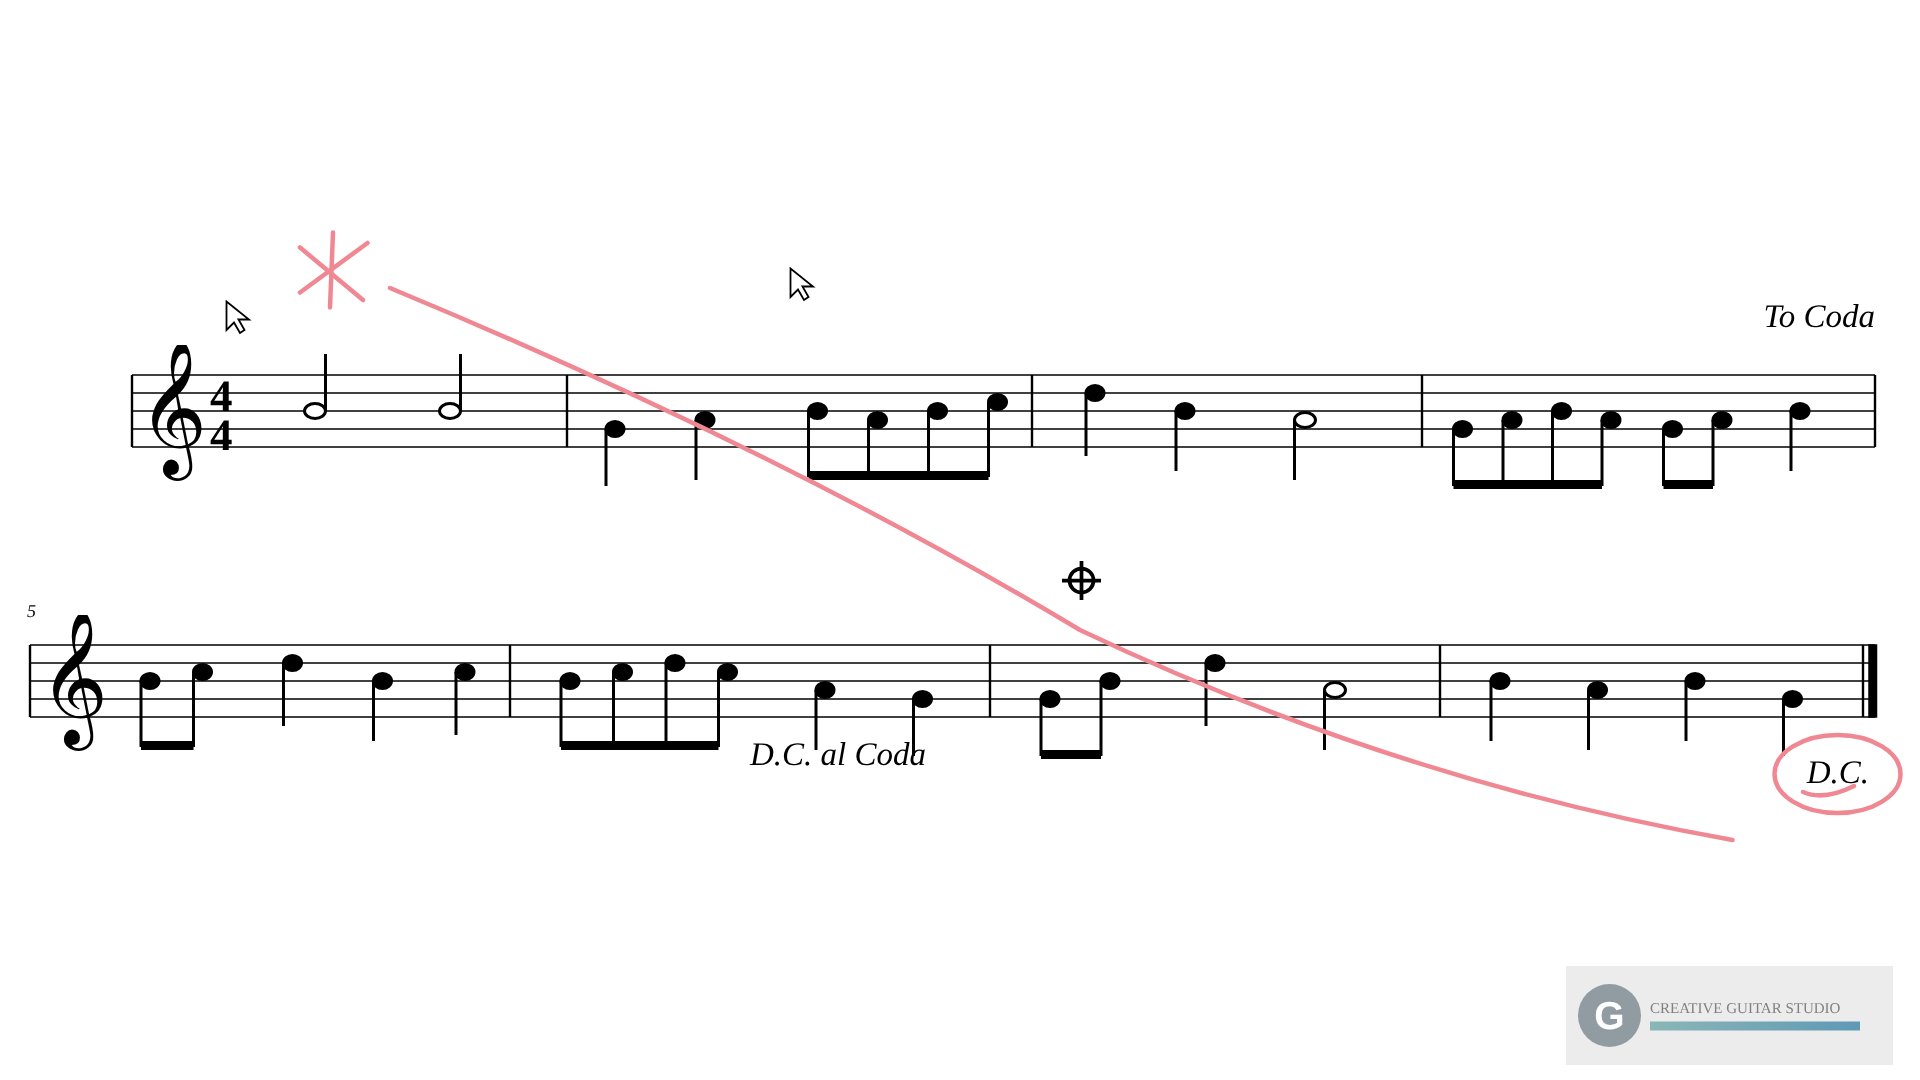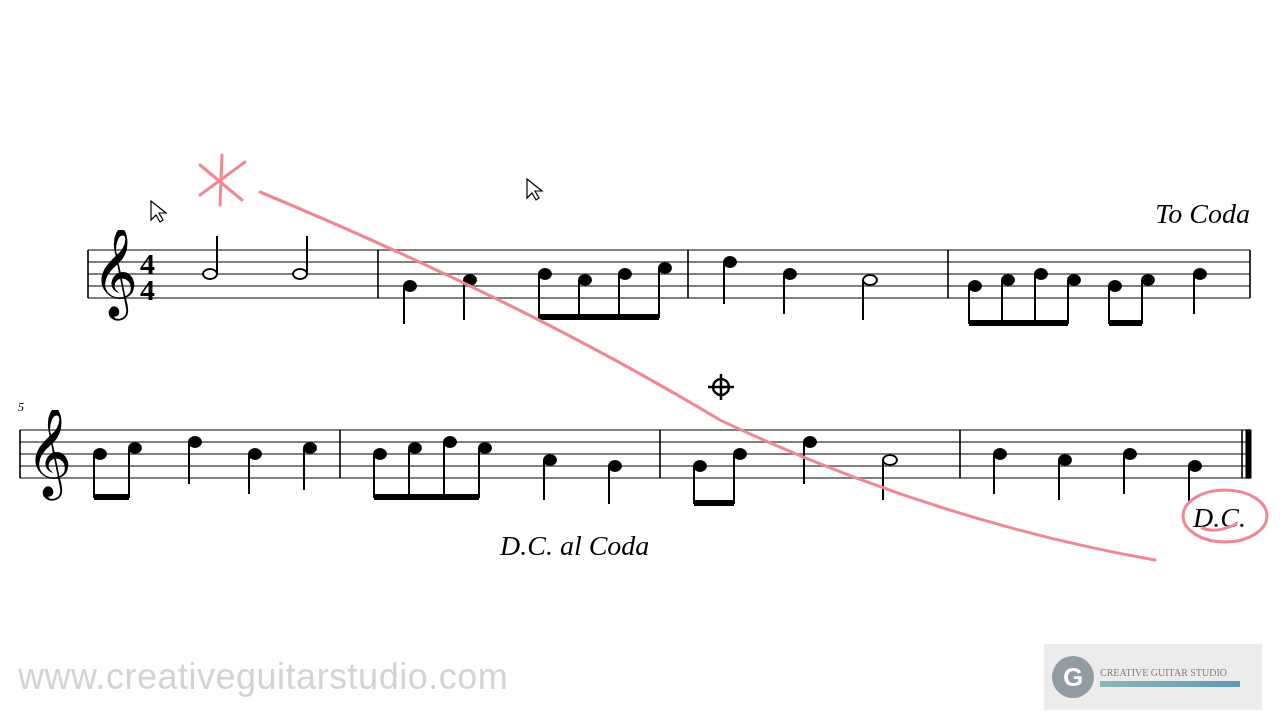--- a/index.html
+++ b/index.html
@@ -1,17 +1,17 @@
 <!DOCTYPE html>
 <html><head>
 <meta charset="utf-8">
 <style>
   html,body{margin:0;padding:0;width:1280px;height:720px;background:#fff;font-family:Georgia,serif;overflow:hidden;}
   .canvas{position:relative;width:1280px;height:720px;}
-  .text-label{position:absolute;font-style:italic;color:#000;font-size:28px;}
+  .text-label{position:absolute;font-style:italic;color:#000;font-size:22px;}
   .watermark{position:absolute;left:18px;bottom:22px;font-size:36px;color:rgba(128,128,128,0.35);font-family:Verdana,Arial,sans-serif;letter-spacing:0.5px;text-shadow:0 0 2px rgba(255,255,255,0.6);}
   .cursor{position:absolute;font-size:24px;color:#000;}
   .logo{position:absolute;right:18px;bottom:10px;width:218px;height:66px;background:#e9e9e9;display:flex;align-items:center;gap:6px;padding:4px 8px;box-sizing:border-box;opacity:0.85}
   .logo-circle{width:42px;height:42px;border-radius:50%;background:#7e8b92;color:#fff;display:flex;align-items:center;justify-content:center;font-size:26px;font-weight:bold;font-family:Verdana,Arial,sans-serif}
   .logo-text{font-size:10px;line-height:11px;color:#6b6b6b;font-family:Liberation Serif, serif;}
   .measure-number{position:absolute;font-style:italic;font-family:Georgia,serif;font-size:12px;color:#000;}
 </style>
 </head>
 <body>
 <div class="canvas">
@@ -167,21 +167,21 @@
   </g>
 </svg>
 
 <svg width="30" height="30" style="position:absolute;left:706px;top:372px;">
   <circle cx="15" cy="15" r="8" fill="none" stroke="#000" stroke-width="2.5"></circle>
   <line x1="15" y1="2" x2="15" y2="28" stroke="#000" stroke-width="2.5"></line>
   <line x1="2" y1="15" x2="28" y2="15" stroke="#000" stroke-width="2.5"></line>
 </svg>
 
 <div class="text-label" style="right:30px;top:198px;">To Coda</div>
-<div class="text-label" style="left:500px;top:530px;">D.C. al Coda</div>
+<div class="text-label" style="left:500px;top:490px;">D.C. al Coda</div>
 <div class="text-label" style="right:34px;top:502px;">D.C.</div>
 <div class="measure-number" style="left:18px;top:400px;">5</div>
 
 <svg width="1280" height="720" style="position:absolute;left:0;top:0;pointer-events:none;">
 
   <g stroke="#f08893" stroke-width="3" stroke-linecap="round" fill="none">
     <line x1="200" y1="195" x2="245" y2="162"></line>
     <line x1="200" y1="165" x2="242" y2="200"></line>
     <line x1="222" y1="155" x2="220" y2="205"></line>
   </g>
@@ -196,21 +196,20 @@
   <svg width="18" height="24">
         <path d="M1 1 L1 20 L6 15 L10 22 L13 20 L9 13 L16 13 Z" fill="#fff" stroke="#000" stroke-width="1.2"></path>
       </svg>
 </div>
 <div class="cursor" style="left:526px;top:178px;">
   <svg width="18" height="24">
         <path d="M1 1 L1 20 L6 15 L10 22 L13 20 L9 13 L16 13 Z" fill="#fff" stroke="#000" stroke-width="1.2"></path>
       </svg>
 </div>
 
-<div class="watermark">www.creativeguitarstudio.com</div>
 
 <div class="logo">
   <div class="logo-circle">G</div>
   <div class="logo-text">
     <div>CREATIVE GUITAR STUDIO</div>
     <div style="height:6px;background:linear-gradient(to right,#7aa,#48a);margin-top:3px;width:140px;"></div>
   </div>
 </div>
 
 </div>

